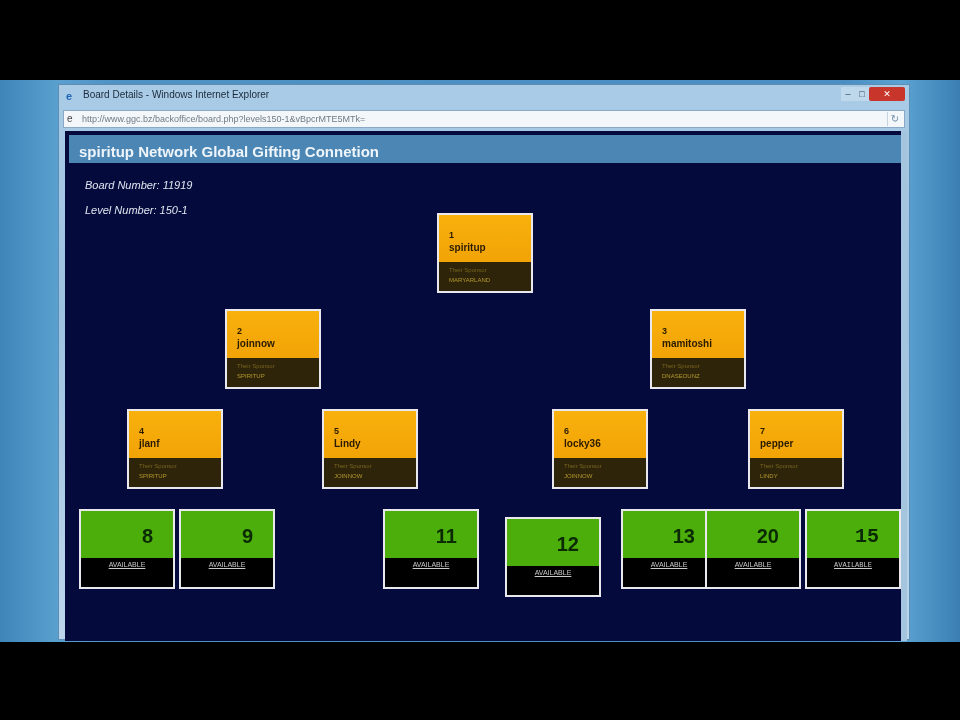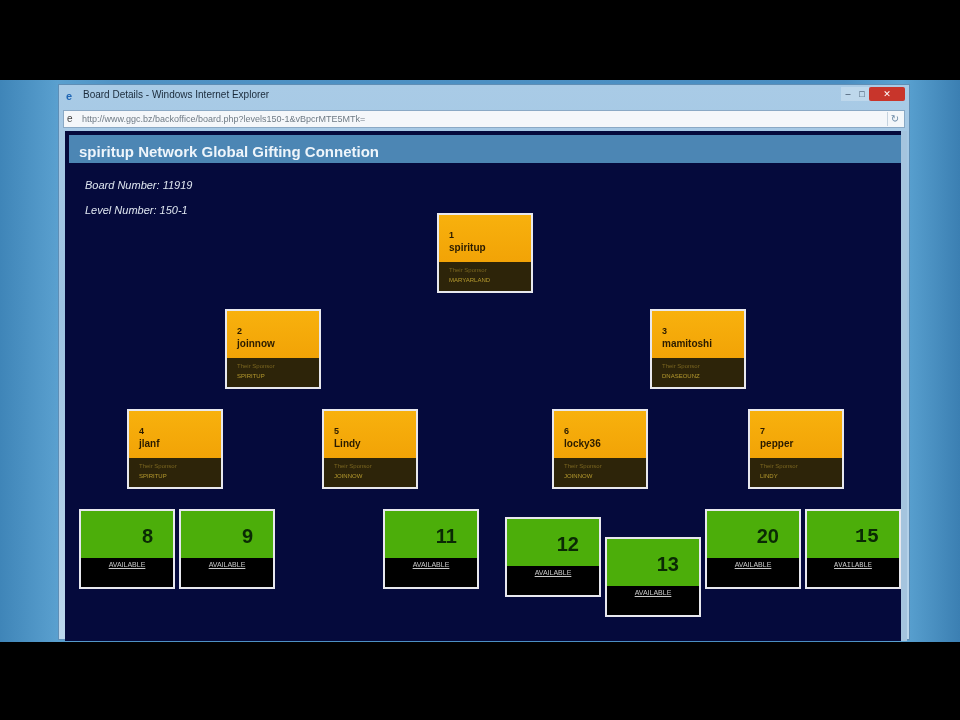--- a/index.html
+++ b/index.html
@@ -143,21 +143,21 @@
     <div class="slot" style="left:318px; top:378px;">
       <div class="top"></div>
       <span class="snum">11</span>
       <span class="avail">AVAILABLE</span>
     </div>
     <div class="slot" style="left:440px; top:378px;margin-top:8px;">
       <div class="top"></div>
       <span class="snum">12</span>
       <span class="avail">AVAILABLE</span>
     </div>
-    <div class="slot" style="left:540px; top:378px;margin-top:28px;">
+    <div class="slot" style="left:556px; top:378px;">
       <div class="top"></div>
       <span class="snum">13</span>
       <span class="avail">AVAILABLE</span>
     </div>
     <div class="slot" style="left:640px; top:378px;">
       <div class="top"></div>
       <span class="snum">20</span>
       <span class="avail">AVAILABLE</span>
     </div>
     <div class="slot" style="left:740px; top:378px;font-family:Liberation Mono, monospace;">

